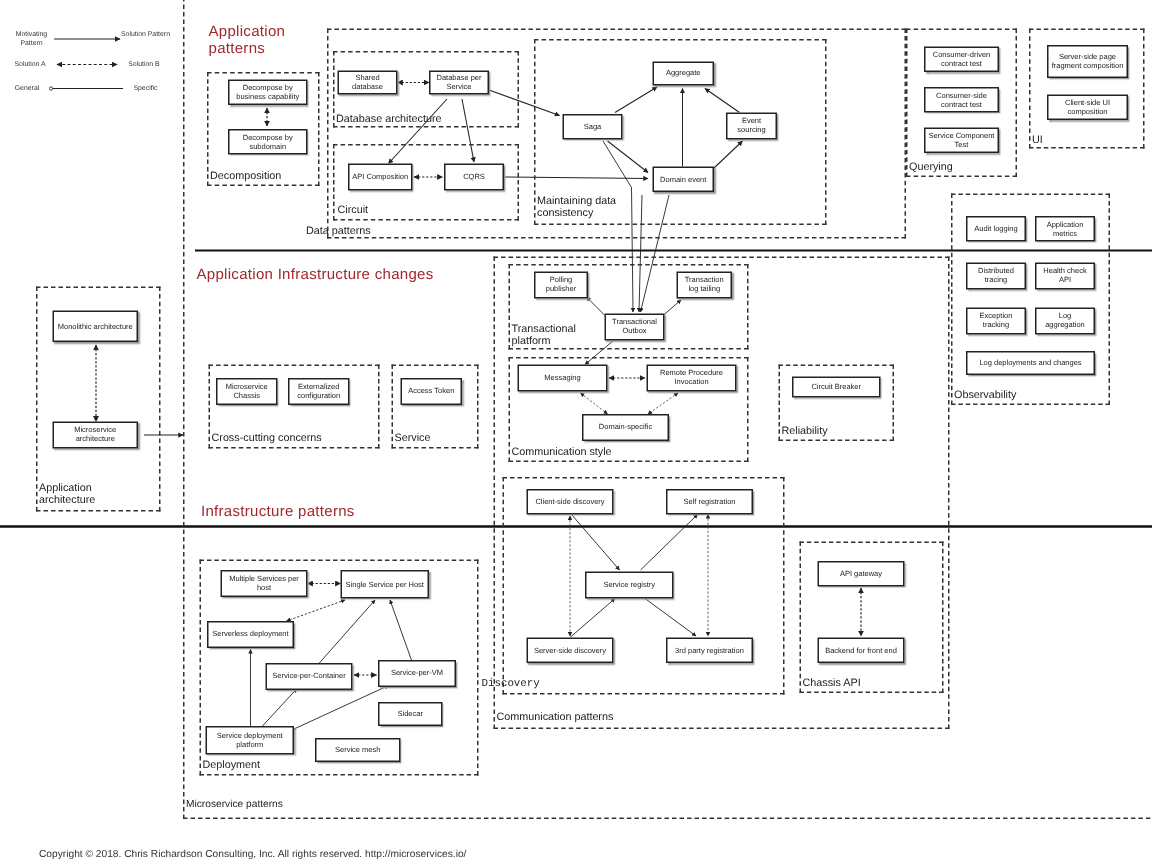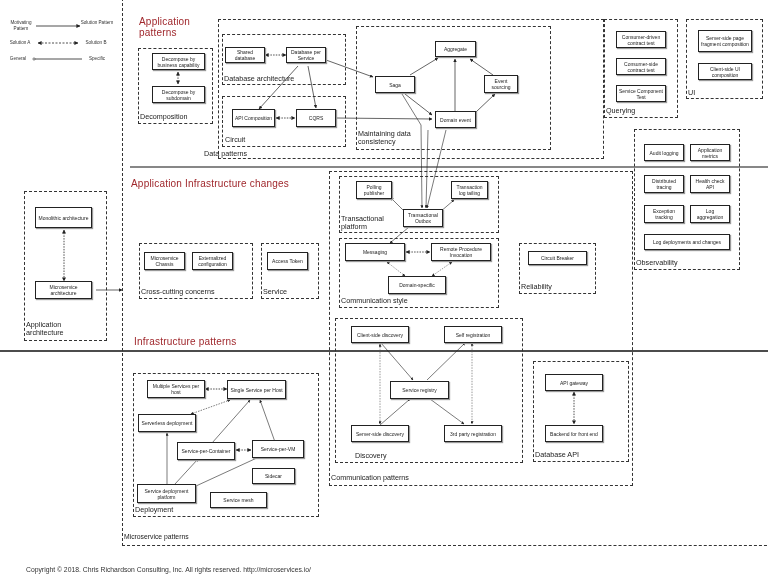--- a/index.html
+++ b/index.html
@@ -180,29 +180,29 @@
 <div class="glabel" style="left:341px;top:297px;">Communication style</div>
 <div class="box" style="left:345px;top:243px;width:60px;height:18px;">Messaging</div>
 <div class="box" style="left:431px;top:243px;width:60px;height:18px;">Remote Procedure Invocation</div>
 <div class="box" style="left:388px;top:276px;width:58px;height:18px;">Domain-specific</div>
 
 <div class="grp" style="left:519px;top:243px;width:77px;height:51px;"></div>
 <div class="glabel" style="left:521px;top:283px;">Reliability</div>
 <div class="box" style="left:528px;top:251px;width:59px;height:14px;">Circuit Breaker</div>
 
 <div class="grp" style="left:335px;top:318px;width:188px;height:145px;"></div>
-<div class="glabel" style="left:355px;top:452px;">Discovery</div>
+<div class="glabel" style="left:321px;top:452px;font-family:Liberation Mono, monospace;">Discovery</div>
 <div class="box" style="left:351px;top:326px;width:58px;height:17px;">Client-side discovery</div>
 <div class="box" style="left:444px;top:326px;width:58px;height:17px;">Self registration</div>
 <div class="box" style="left:390px;top:381px;width:59px;height:18px;">Service registry</div>
 <div class="box" style="left:351px;top:425px;width:58px;height:17px;">Server-side discovery</div>
 <div class="box" style="left:444px;top:425px;width:58px;height:17px;">3rd party registration</div>
 
 <div class="grp" style="left:533px;top:361px;width:96px;height:101px;"></div>
-<div class="glabel" style="left:535px;top:451px;">Database API</div>
+<div class="glabel" style="left:535px;top:451px;">Chassis API</div>
 <div class="box" style="left:545px;top:374px;width:58px;height:17px;">API gateway</div>
 <div class="box" style="left:545px;top:425px;width:58px;height:17px;">Backend for front end</div>
 
 <div class="grp" style="left:133px;top:373px;width:186px;height:144px;"></div>
 <div class="glabel" style="left:135px;top:506px;">Deployment</div>
 <div class="box" style="left:147px;top:380px;width:58px;height:18px;">Multiple Services per host</div>
 <div class="box" style="left:227px;top:380px;width:59px;height:19px;">Single Service per Host</div>
 <div class="box" style="left:138px;top:414px;width:58px;height:18px;">Serverless deployment</div>
 <div class="box" style="left:177px;top:442px;width:58px;height:18px;">Service-per-Container</div>
 <div class="box" style="left:252px;top:440px;width:52px;height:18px;">Service-per-VM</div>

